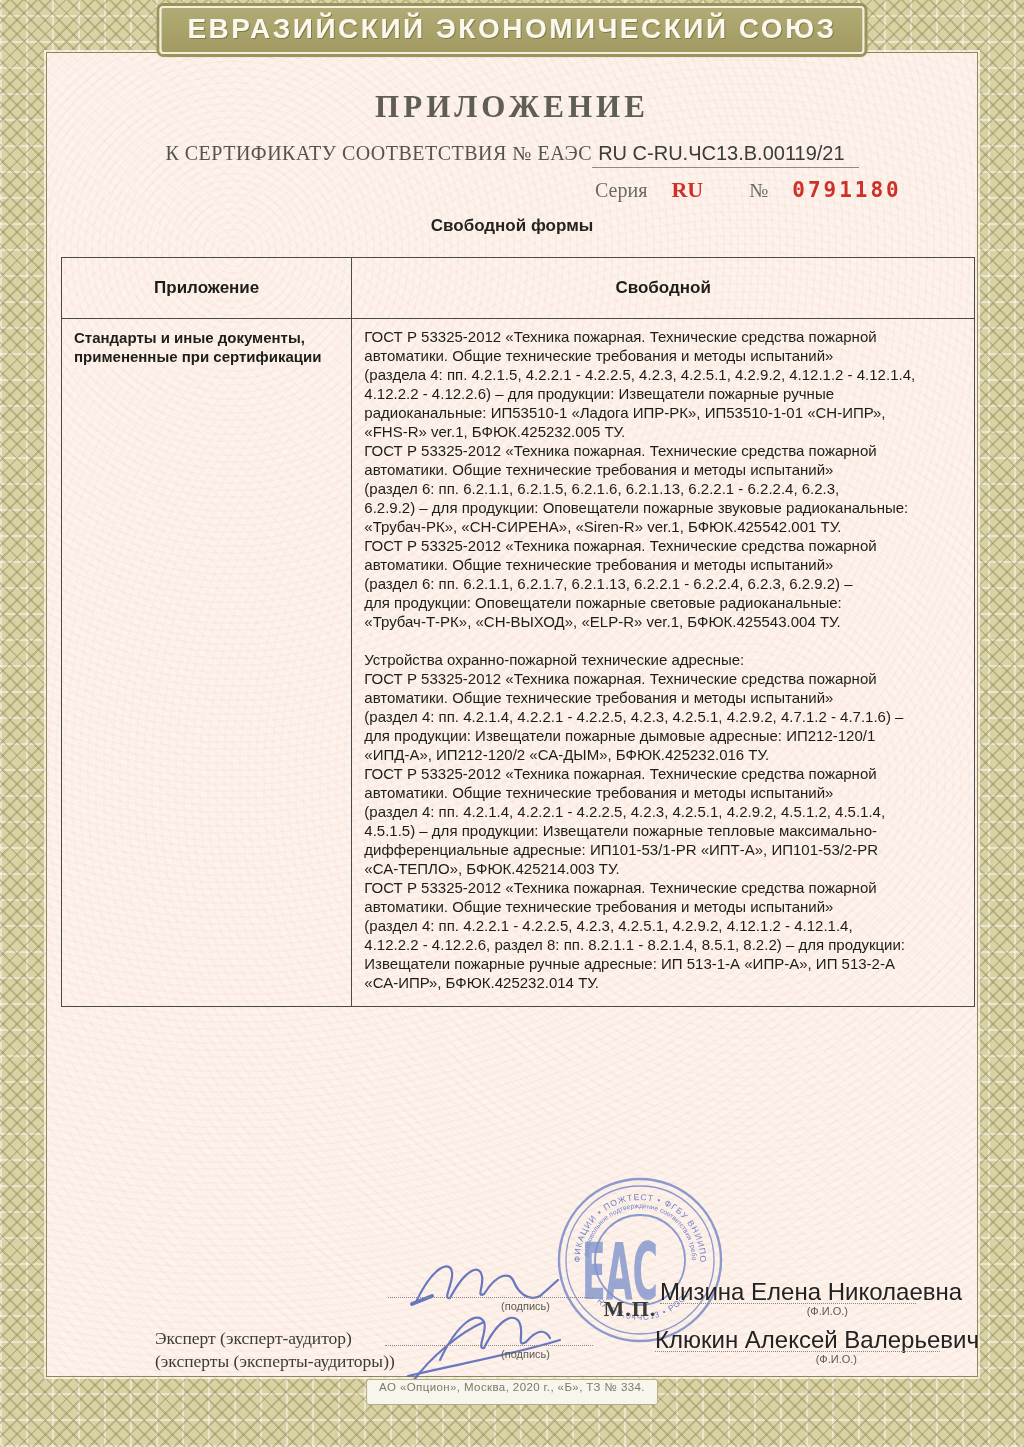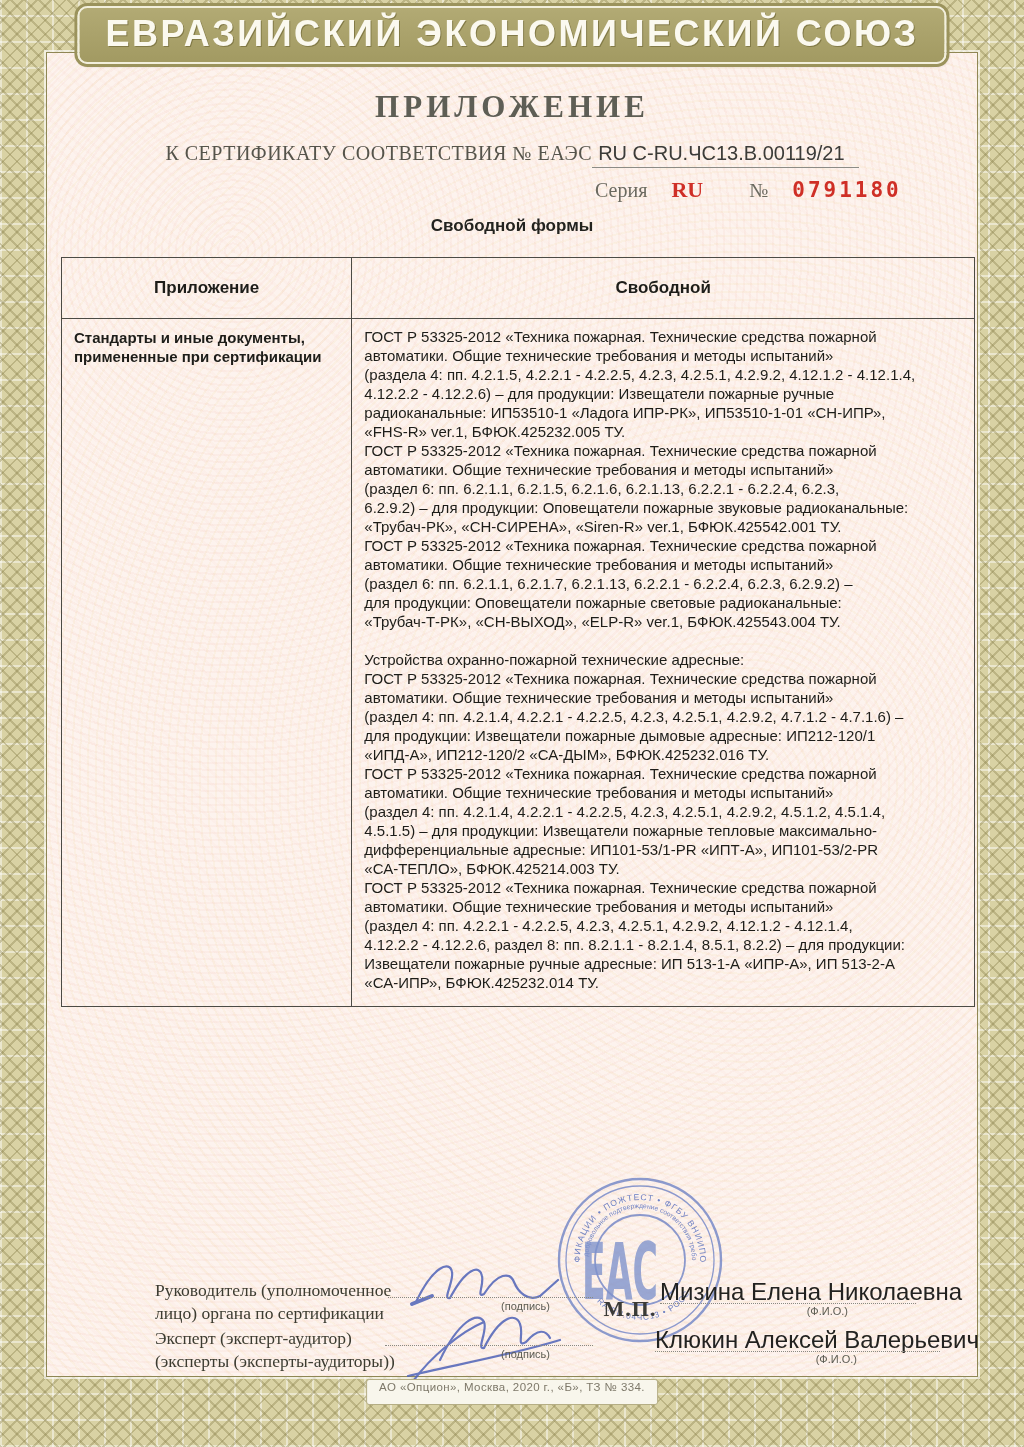--- a/index.html
+++ b/index.html
@@ -21,22 +21,22 @@
       repeating-radial-gradient(circle at 75% 55%, rgba(228,196,80,.07) 0 2px, transparent 2px 8px),
       repeating-linear-gradient(40deg, rgba(240,170,150,.05) 0 3px, transparent 3px 9px);
     border:1.5px solid #8f8754;
     box-shadow:0 0 0 2px rgba(255,255,255,.65);
   }
   .banner{
     position:absolute;top:6px;left:50%;transform:translateX(-50%);
     background:linear-gradient(180deg,#b2aa74,#a29a62);
     border:2px solid #f2efdc;
     box-shadow:0 0 0 3px #9b935c, 1px 2px 3px rgba(0,0,0,.25);
-    border-radius:10px;padding:5px 26px 7px 26px;z-index:5;white-space:nowrap;
-    color:#fbf9ef;font-weight:bold;font-size:36px;letter-spacing:2.5px;
+    border-radius:4px;padding:5px 26px 7px 26px;z-index:5;white-space:nowrap;
+    color:#fbf9ef;font-weight:bold;font-size:28px;letter-spacing:2.5px;
     text-shadow:1px 1px 0 #827a47;font-family:"Liberation Sans",sans-serif;
   }
   .doc-title{
     margin:36px 0 0 0;text-align:center;
     font-family:"Liberation Serif", serif;font-weight:bold;
     font-size:31px;letter-spacing:4px;color:#5e5e55;
   }
   .cert-line{
     margin-top:17px;display:flex;justify-content:center;align-items:baseline;
   }
@@ -201,22 +201,20 @@
       <path d="M52 122 C 70 84, 90 72, 96 84 C 100 92, 88 112, 96 110 C 112 78, 128 74, 132 86 C 136 96, 128 110, 138 104 C 150 90, 158 92, 162 100"></path>
       <path d="M20 138 C 60 128, 120 118, 172 102"></path>
       <path d="M26 142 C 42 120, 72 94, 96 84"></path>
     </g>
   </svg>
 
   <div class="mp-label">М.П.</div>
 
   <div class="sig-area">
 
-    <div class="sig-label" style="left:155px;top:29px;width:265px">Руководитель (уполномоченное
-лицо) органа по сертификации</div>
     <div class="sig-line" style="left:388px;top:47px;width:205px"></div>
     <div class="sig-caption" style="left:430px;top:50px;width:120px">(подпись)</div>
     <div class="sig-name" style="left:660px;top:28px;width:256px">Мизина Елена Николаевна</div>
     <div class="sig-line" style="left:660px;top:53px;width:256px"></div>
     <div class="sig-caption" style="left:728px;top:55px;width:120px">(Ф.И.О.)</div>
 
     <div class="sig-label" style="left:155px;top:77px;width:280px">Эксперт (эксперт-аудитор)
 (эксперты (эксперты-аудиторы))</div>
     <div class="sig-line" style="left:385px;top:95px;width:208px"></div>
     <div class="sig-caption" style="left:430px;top:98px;width:120px">(подпись)</div>

